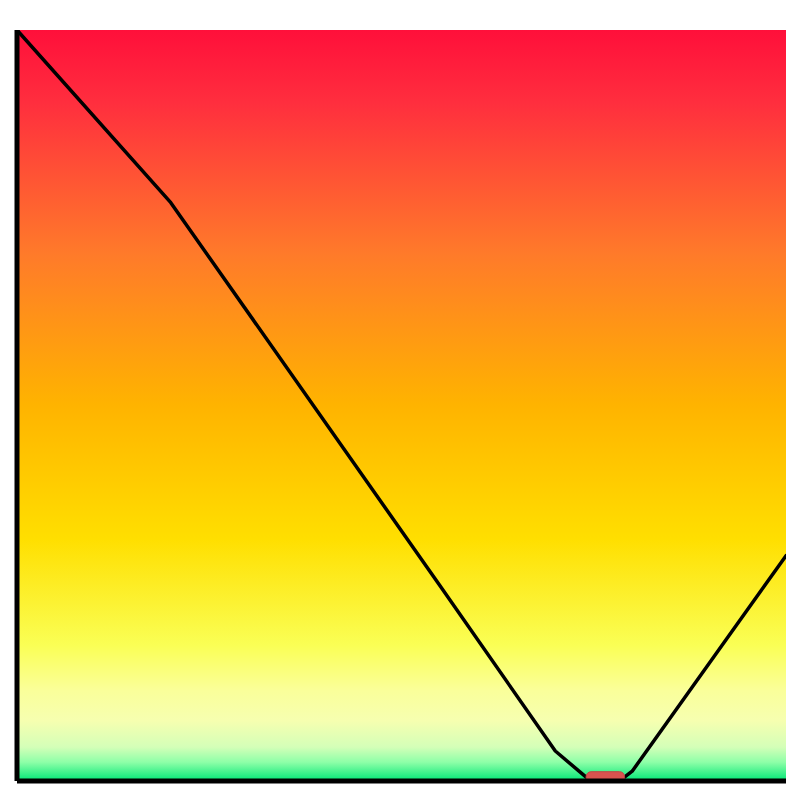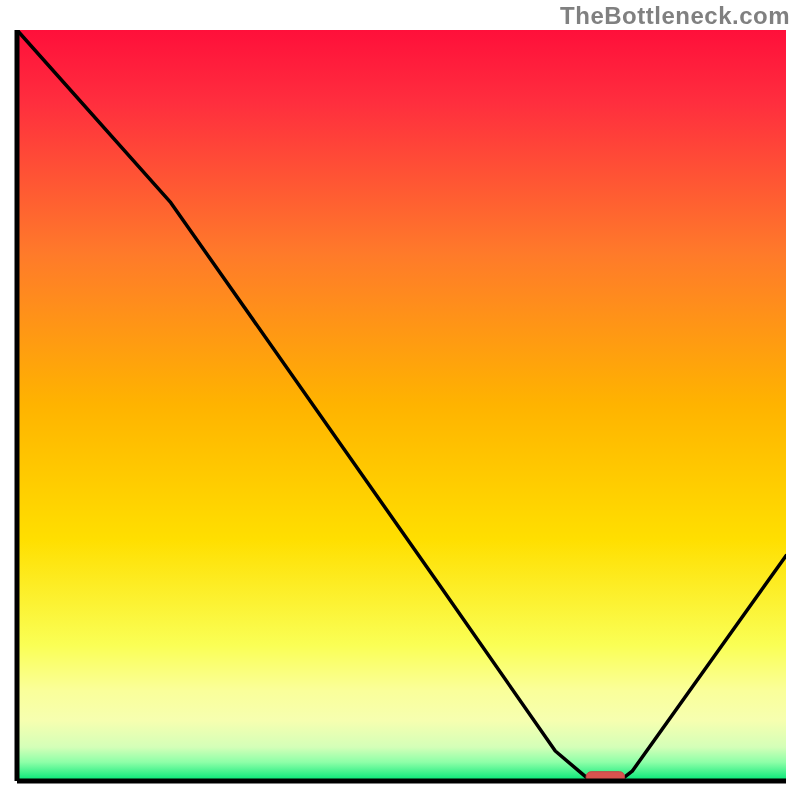--- a/index.html
+++ b/index.html
@@ -48,21 +48,20 @@
   .marker-pill {
     fill: #d9534f;
     stroke: #c14844;
     stroke-width: 1;
   }
 </style>
 </head>
 <body>
 
 <div class="stage">
-  <div class="watermark">TheBottleneck.com</div>
 
   <svg class="plot" viewBox="0 0 772 756">
     <defs>
       <linearGradient id="bg-grad" x1="0" y1="0" x2="0" y2="1">
         <stop offset="0%" stop-color="#ff0e3a"></stop>
         <stop offset="10%" stop-color="#ff2e3e"></stop>
         <stop offset="30%" stop-color="#ff7a2a"></stop>
         <stop offset="50%" stop-color="#ffb300"></stop>
         <stop offset="68%" stop-color="#ffdf00"></stop>
         <stop offset="82%" stop-color="#faff55"></stop>

